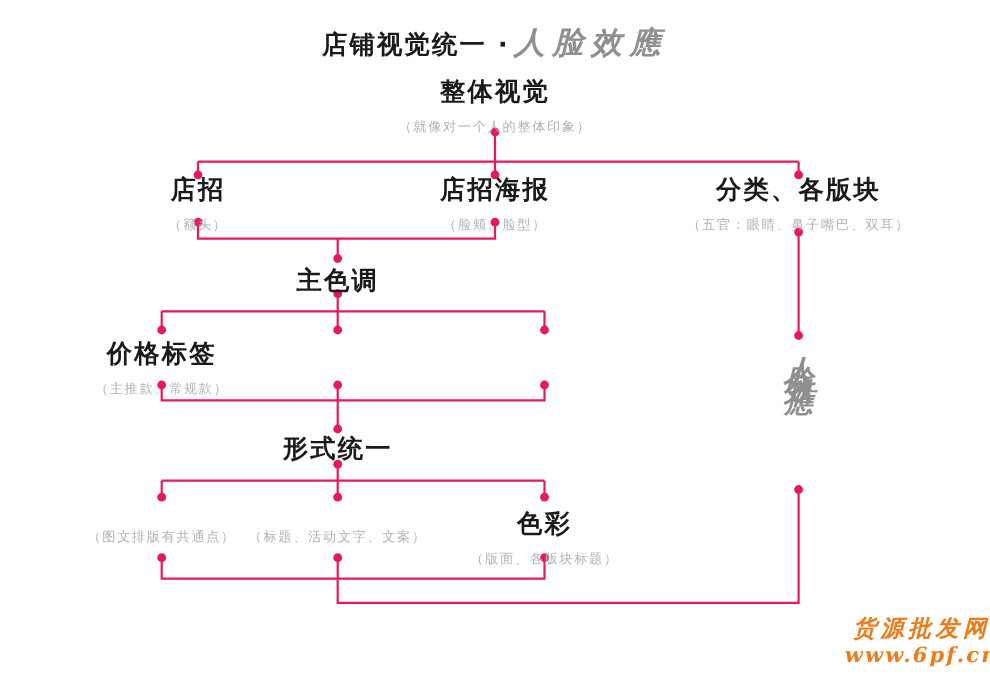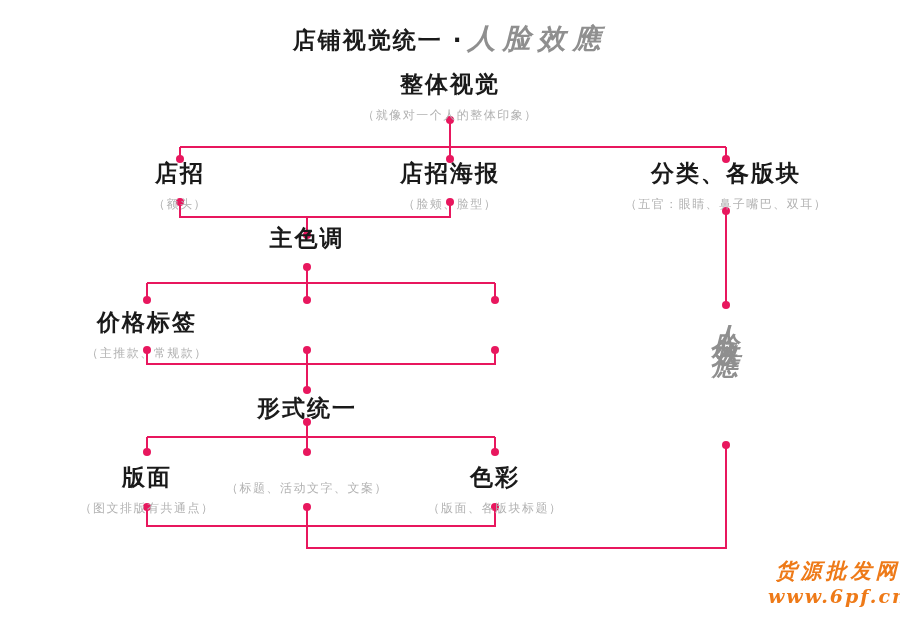--- a/index.html
+++ b/index.html
@@ -172,37 +172,36 @@
   <div class="node" style="left:450px; top:163px">
     <div class="node-title">店招海报</div>
     <div class="node-subtitle">（脸颊、脸型）</div>
   </div>
 
   <div class="node" style="left:726px; top:163px">
     <div class="node-title">分类、各版块</div>
     <div class="node-subtitle">（五官：眼睛、鼻子嘴巴、双耳）</div>
   </div>
 
-  <div class="node" style="left:307px; top:228px">
+  <div class="node" style="left:307px; top:246px">
     <div class="node-title">主色调</div>
   </div>
 
   <div class="node" style="left:147px; top:312px">
     <div class="node-title">价格标签</div>
     <div class="node-subtitle">（主推款、常规款）</div>
   </div>
 
 
 
   <div class="node" style="left:307px; top:398px">
     <div class="node-title">形式统一</div>
   </div>
 
   <div class="node" style="left:147px; top:467px">
-    <div class="node-title">版面</div>
     <div class="node-subtitle">（图文排版有共通点）</div>
   </div>
 
   <div class="node" style="left:307px; top:467px">
     <div class="node-subtitle">（标题、活动文字、文案）</div>
   </div>
 
   <div class="node" style="left:495px; top:467px">
     <div class="node-title">色彩</div>
     <div class="node-subtitle">（版面、各版块标题）</div>

